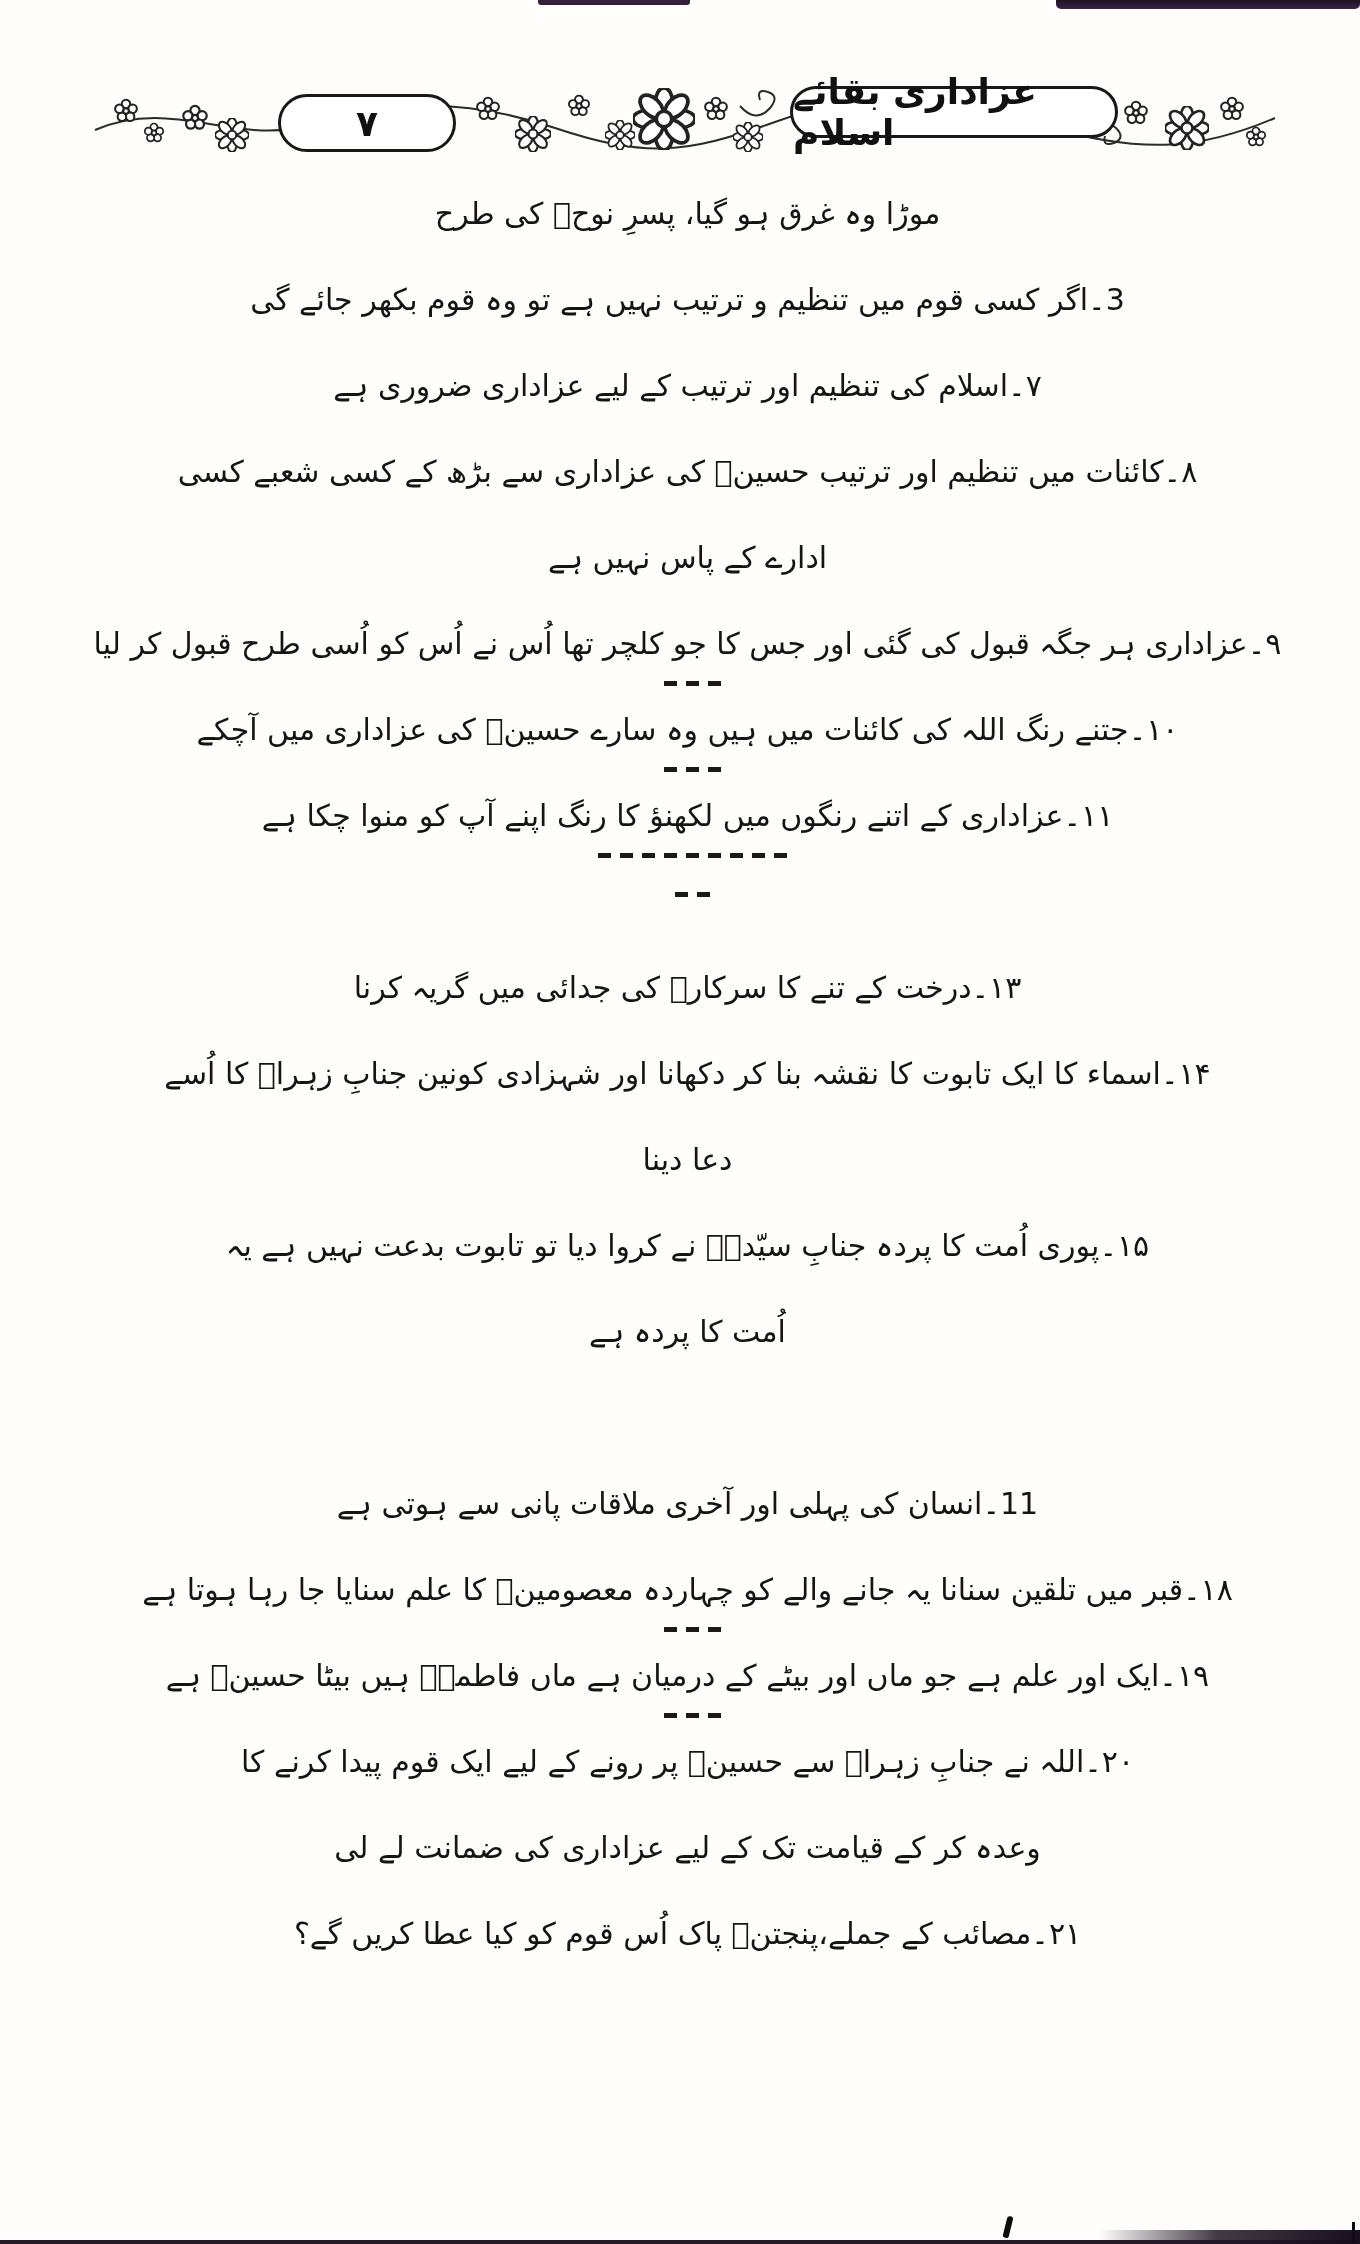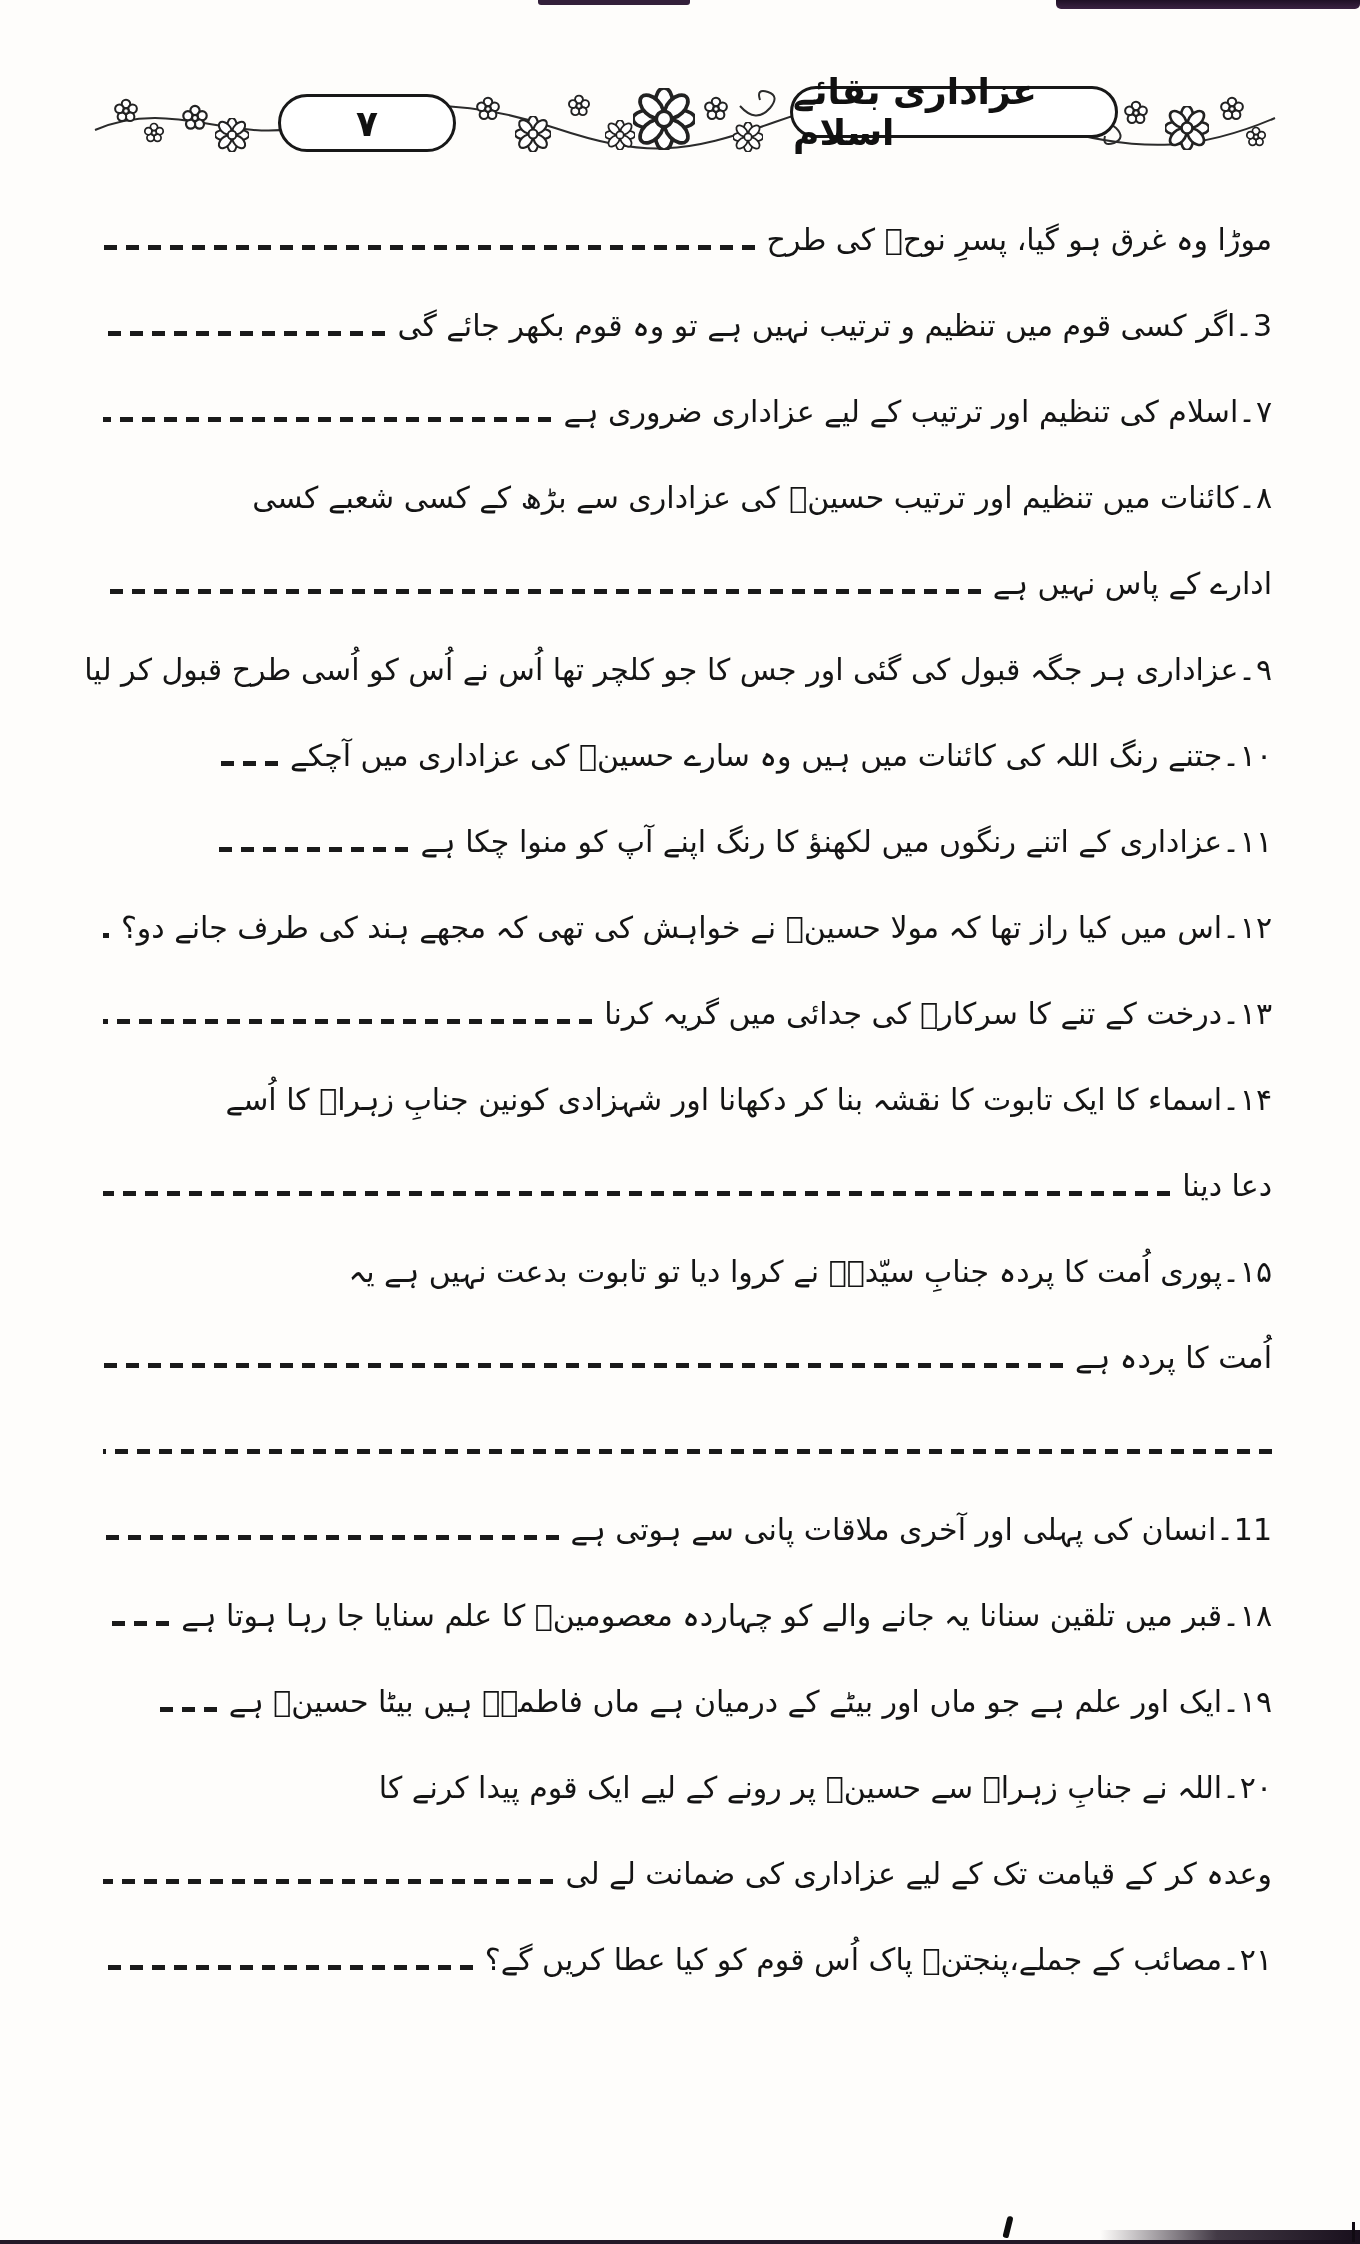--- a/index.html
+++ b/index.html
@@ -32,21 +32,21 @@
     position:absolute; background:#ffffff; border:3px solid #181818;
     display:flex; align-items:center; justify-content:center;
     box-sizing:border-box; color:#111;
   }
   .num-box   { left:193px; top:16px; width:178px; height:58px; border-radius:29px; font-size:36px; font-weight:bold; }
   .title-box { left:705px; top:8px;  width:328px; height:52px; border-radius:32px; font-size:36px; font-weight:bold; }
 
   
   .lines { position:absolute; top:196px; right:88px; left:103px; direction:rtl; }
   .line {
-    height:86px; display:flex; flex-direction:row; align-items:center; gap:12px;
+    height:86px; display:flex; flex-direction:column; align-items:center; gap:12px;
     font-size:30px; color:#141414; direction:rtl;
   }
   .line-text { white-space:nowrap; }
   .dash {
     height:5px; transform:translateY(8px);
     background:repeating-linear-gradient(to left,#1a1a1a 0 13px,transparent 13px 22px);
   }
   .dash.fill { flex:1 1 auto; min-width:0; }
 </style>
 </head>
@@ -147,21 +147,20 @@
       </div>
       <div class="line">
         <span class="line-text">۱۰۔جتنے رنگ اللہ کی کائنات میں ہیں وہ سارے حسینؑ کی عزاداری میں آچکے</span>
         <span class="dash" style="width: 66px;"></span>
       </div>
       <div class="line">
         <span class="line-text">۱۱۔عزاداری کے اتنے رنگوں میں لکھنؤ کا رنگ اپنے آپ کو منوا چکا ہے</span>
         <span class="dash" style="width: 198px;"></span>
       </div>
       <div class="line">
-        <span class="line-text">۱۲۔اس میں کیا راز تھا کہ مولا حسینؑ نے خواہش کی تھی کہ مجھے ہند کی طرف جانے دو؟</span>
         <span class="dash" style="width: 44px;"></span>
       </div>
       <div class="line">
         <span class="line-text">۱۳۔درخت کے تنے کا سرکارؐ کی جدائی میں گریہ کرنا</span>
         <span class="dash fill"></span>
       </div>
       <div class="line">
         <span class="line-text">۱۴۔اسماء کا ایک تابوت کا نقشہ بنا کر دکھانا اور شہزادی کونین جنابِ زہراؑ کا اُسے</span>
       </div>
       <div class="line">

